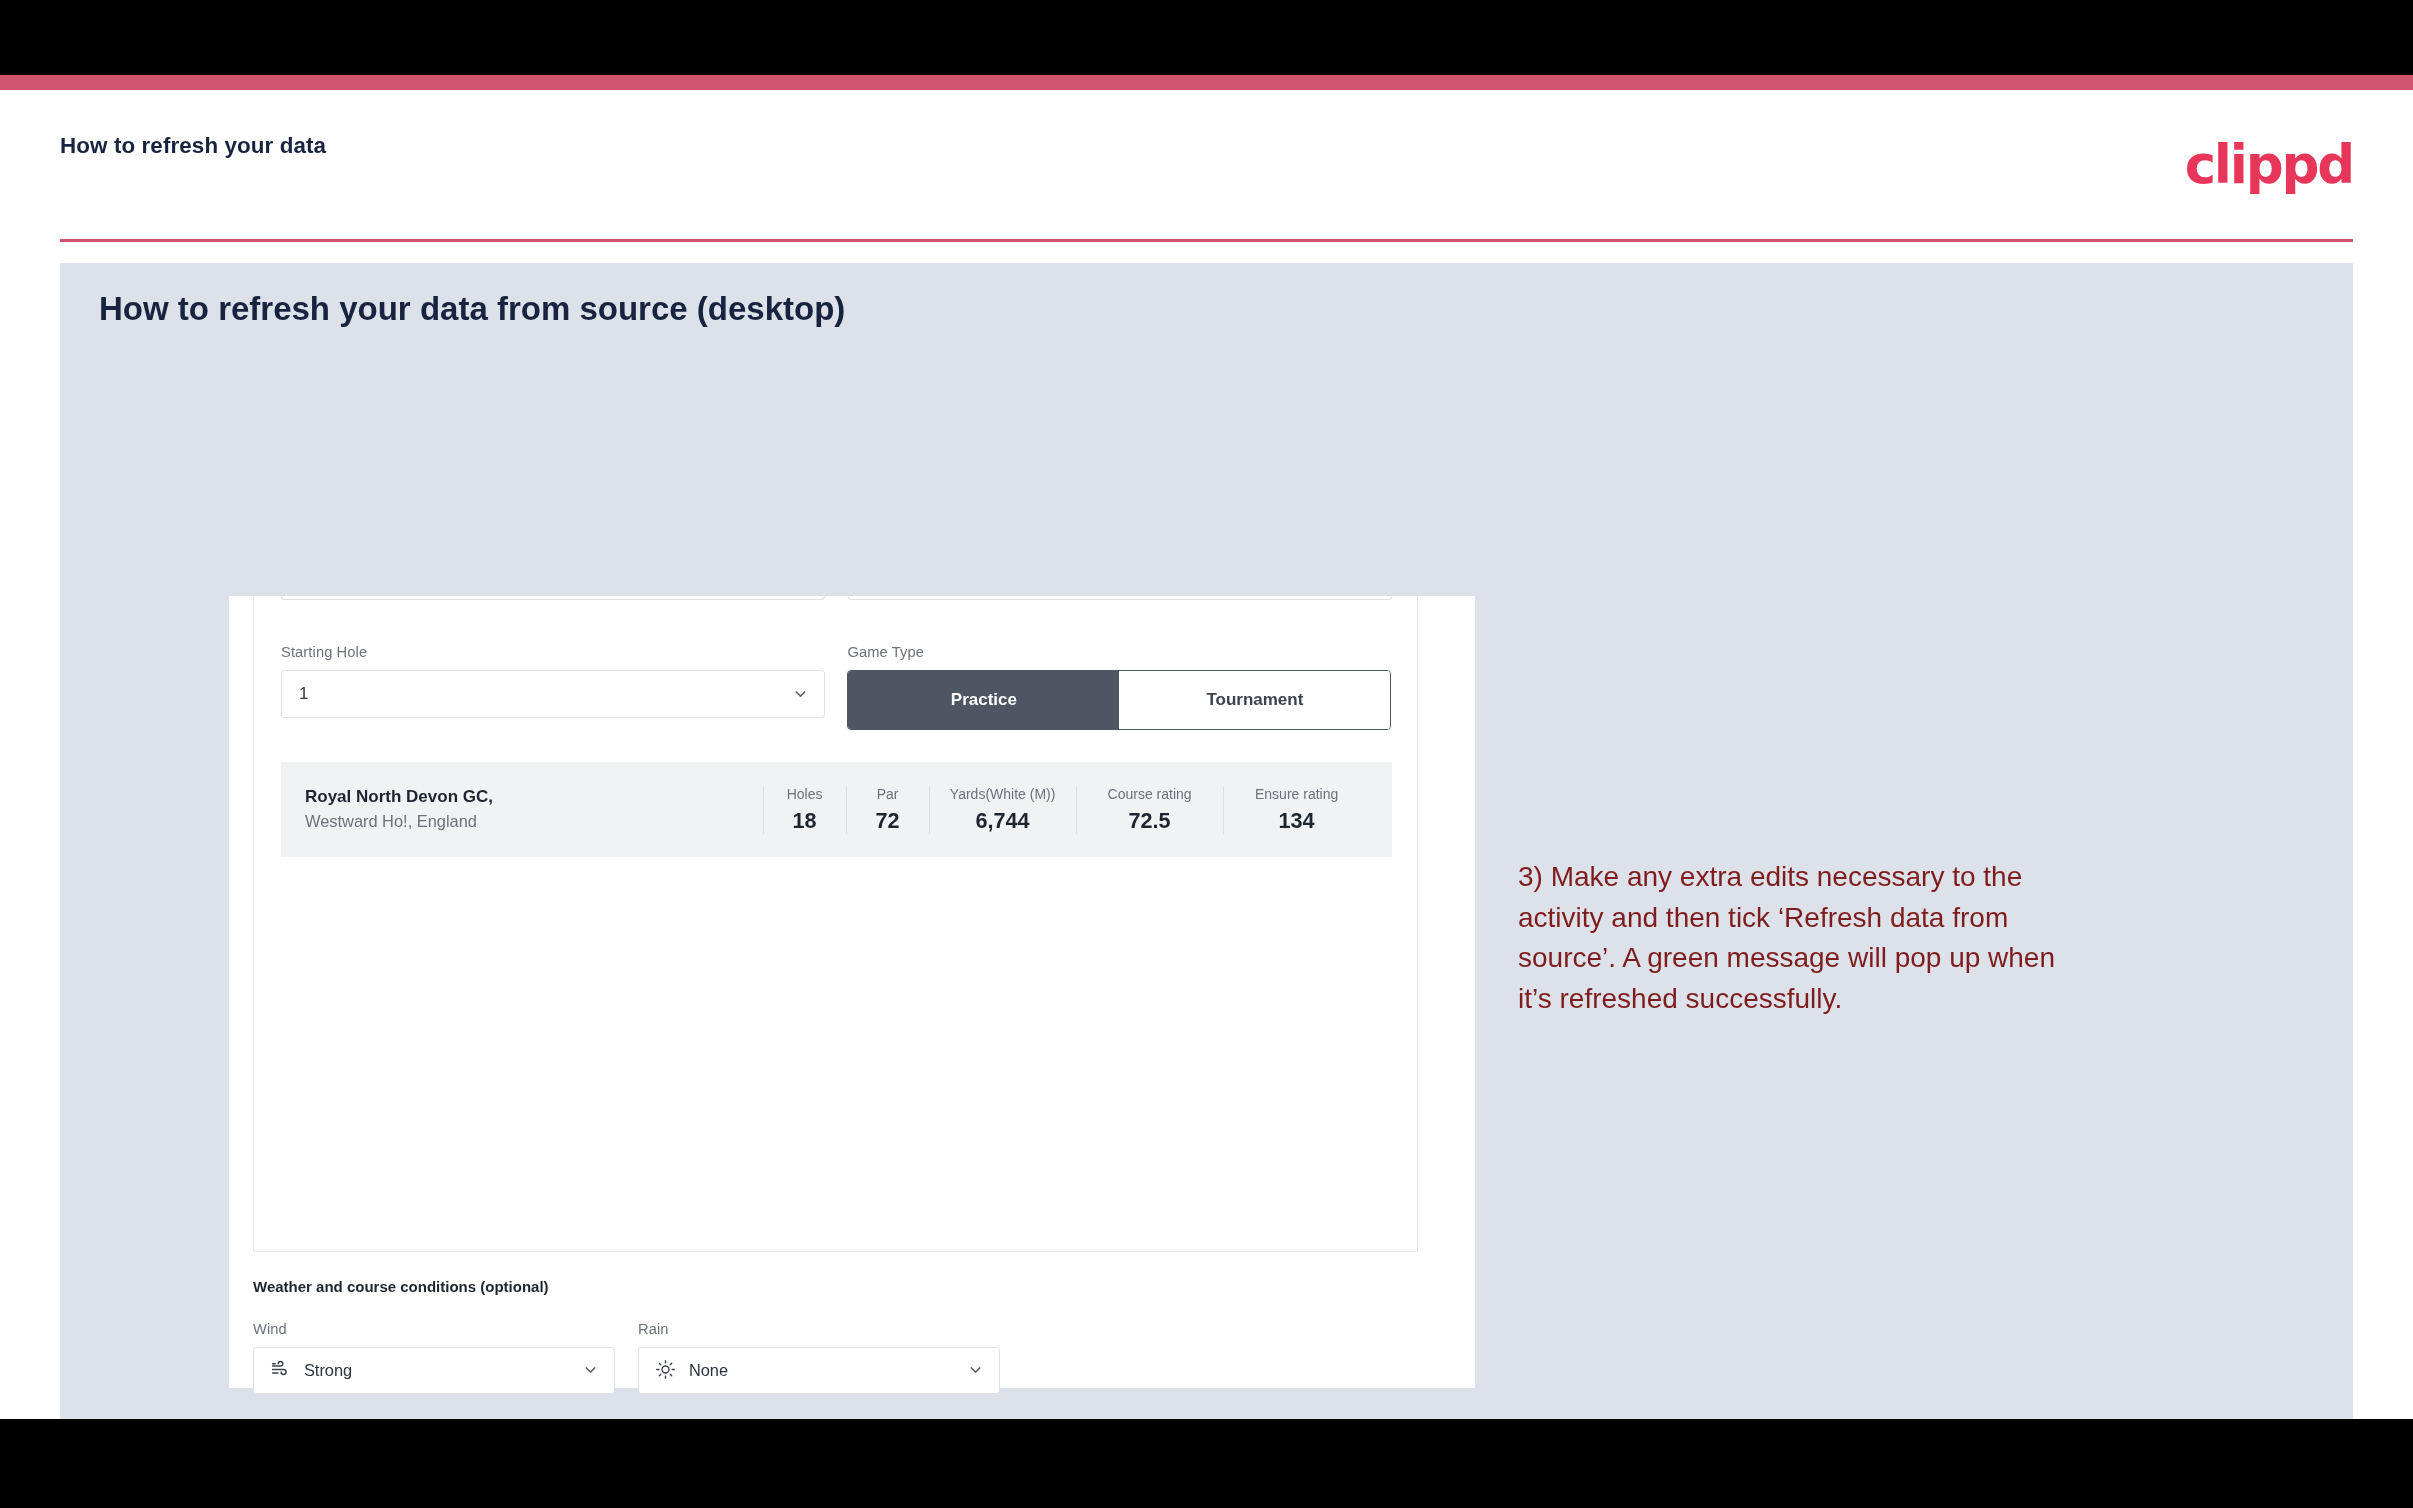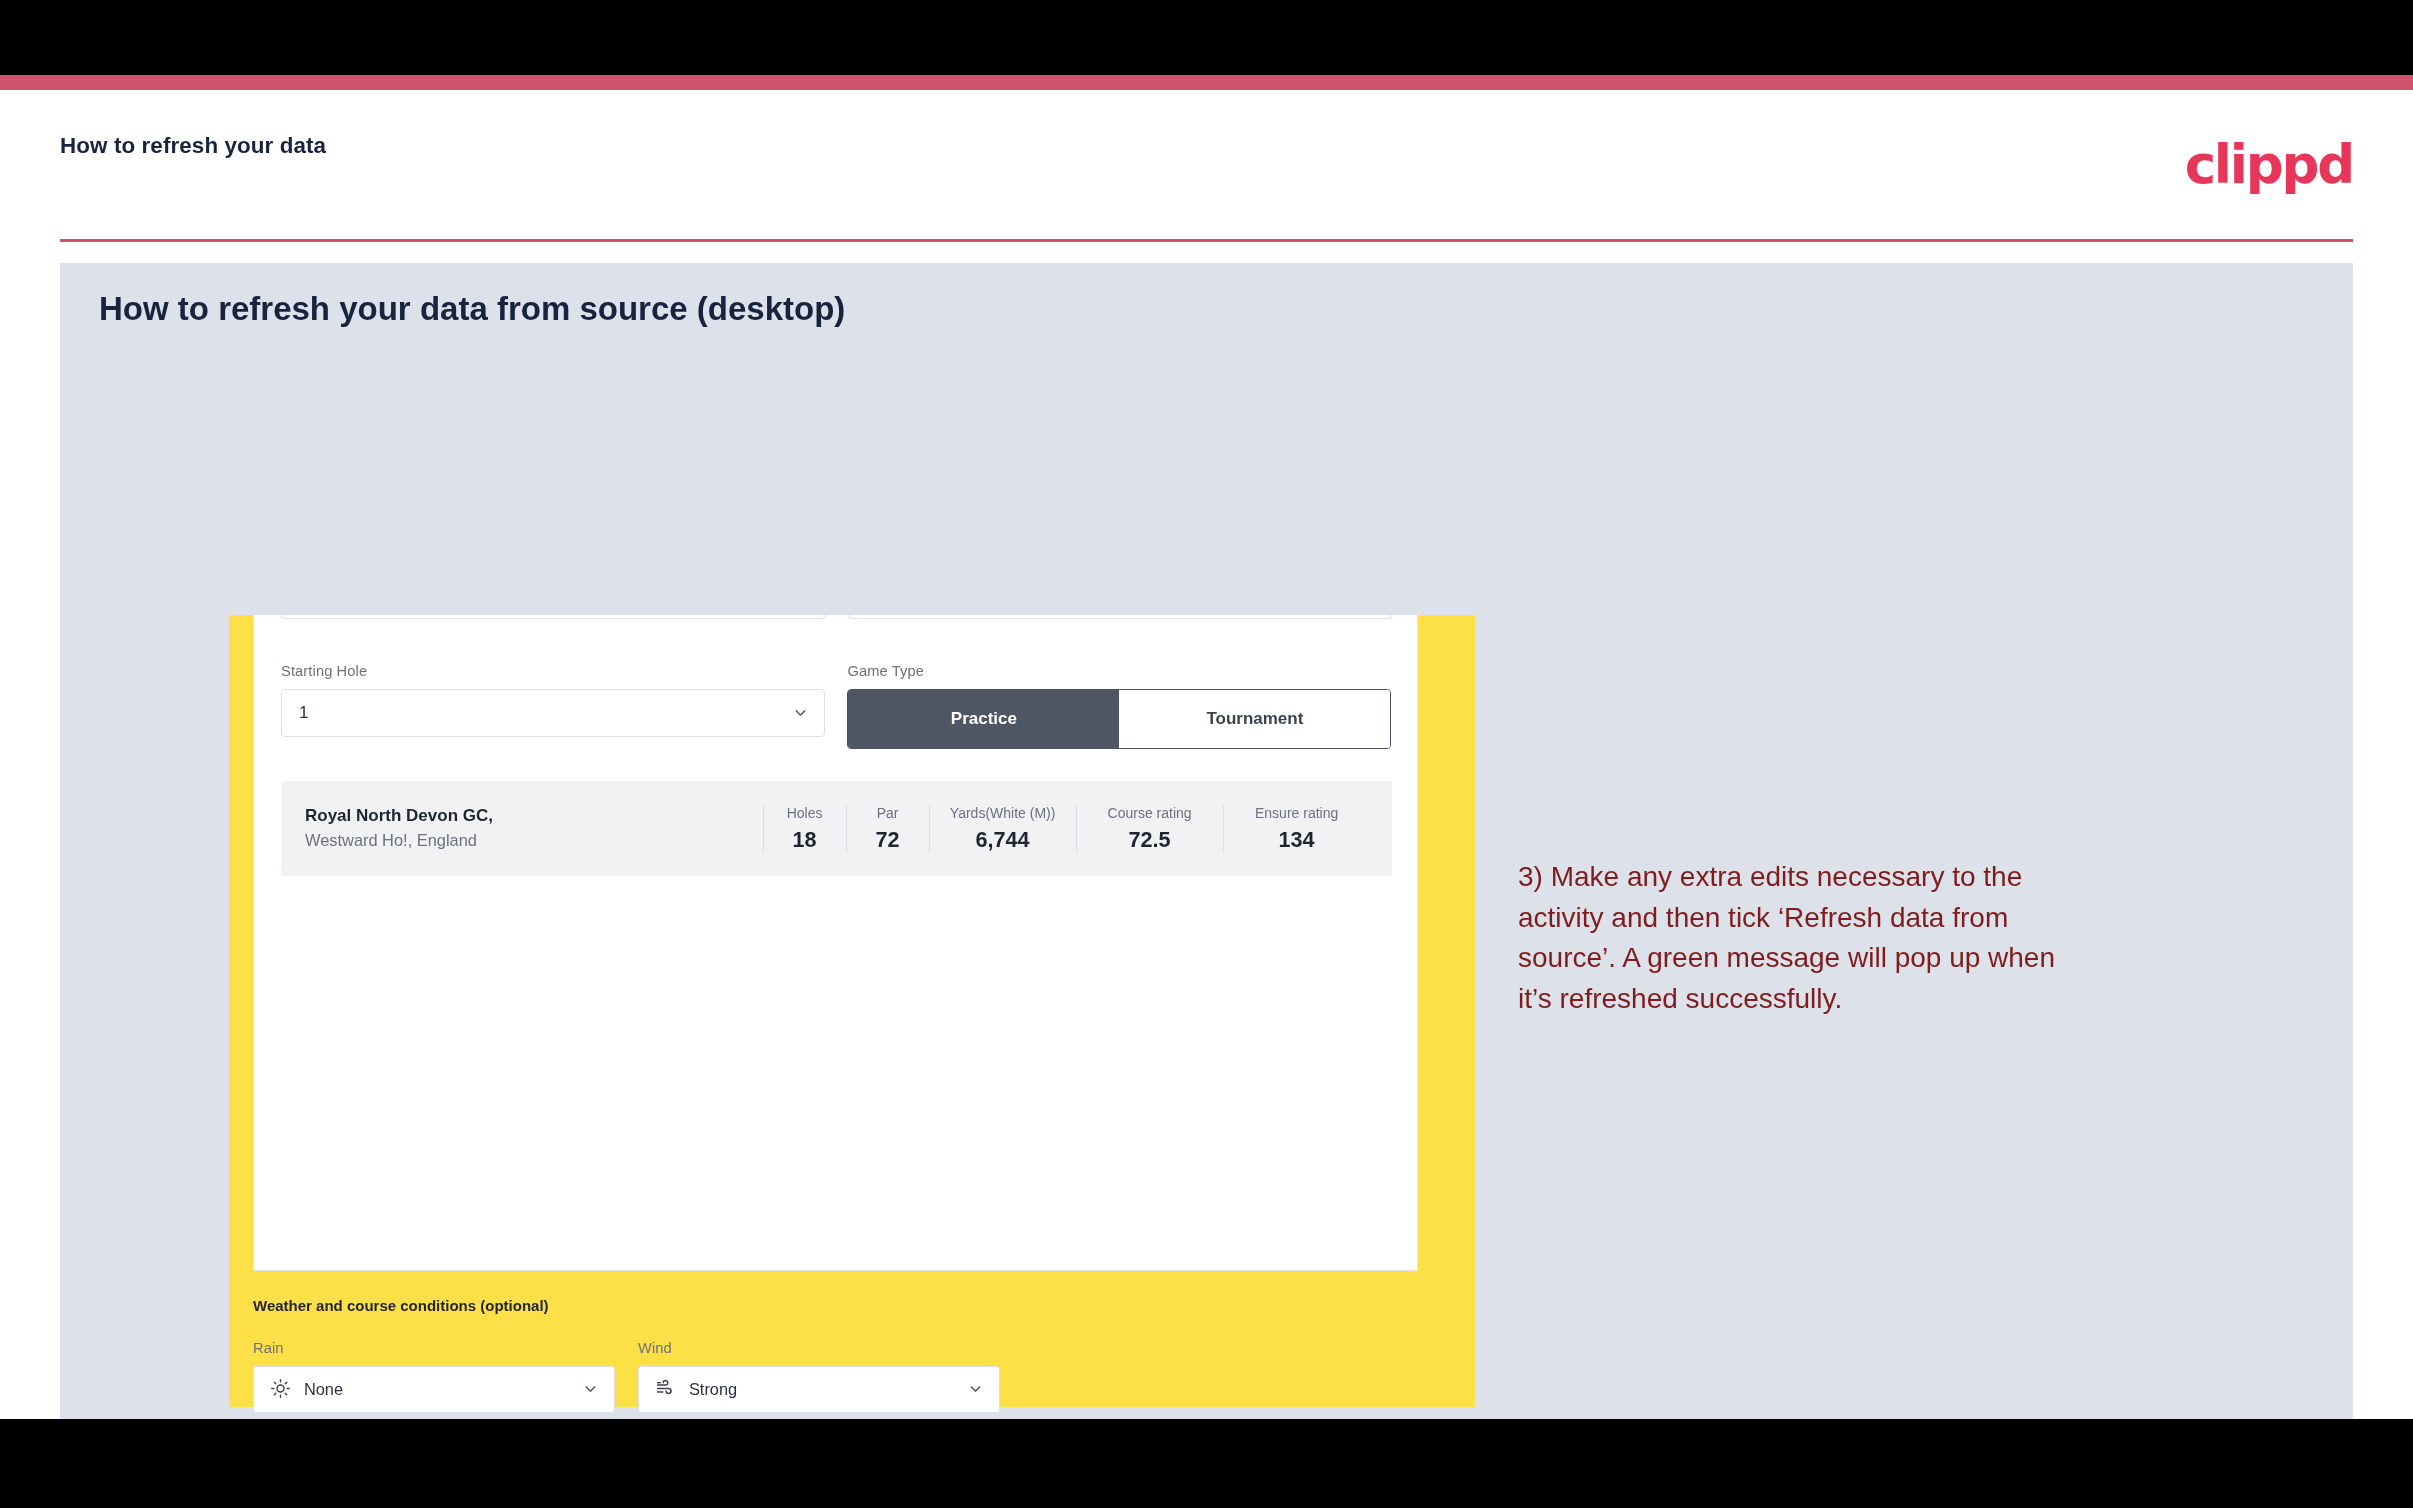--- a/index.html
+++ b/index.html
@@ -90,23 +90,23 @@
   .panel-subtitle {
     font-size: 31px;
     font-weight: normal;
     color: #17233f;
     line-height: 1.25;
     margin-top: 5.2px;
   }
 
   
   .shot-card {
-    position: absolute; left: 169px; top: 352px;
+    position: absolute; left: 169px; top: 333px;
     width: 1246px; height: 792px;
-    background: #fde047;
+    background: #ffffff;
   }
 
   
   .form-inner {
     position: absolute; left: 24px; top: 0px;
     width: 1165px; height: 656px;
     background: #ffffff;
     border-left: 0.9px solid #e5e7ea;
     border-right: 0.9px solid #e5e7ea;
     border-bottom: 0.9px solid #e5e7ea;
@@ -368,49 +368,49 @@
 
         </div>
 
         <div class="weather-block">
 
           <div class="weather-title">Weather and course conditions (optional)</div>
 
           <div class="cond-row">
 
             <div class="cond-col-2">
-              <div class="field-label">Rain</div>
-              <div class="icon-select">
-                <span class="isel-icon">
-                  <svg width="21" height="21" viewBox="0 0 24 24" fill="none" stroke="currentColor" stroke-width="1.6" stroke-linecap="round">
-                    <circle cx="12" cy="12" r="4"></circle>
-                    <path d="M12 2v2.4M12 19.6V22M2 12h2.4M19.6 12H22M4.9 4.9l1.7 1.7M17.4 17.4l1.7 1.7M19.1 4.9l-1.7 1.7M6.6 17.4l-1.7 1.7"></path>
-                  </svg>
-                </span>
-                <span class="isel-value">None</span>
-                <span class="chev">
-                  <svg viewBox="0 0 24 24" fill="none" stroke="currentColor" stroke-width="2" stroke-linecap="round" stroke-linejoin="round">
-                      <polyline points="6 9 12 15 18 9"></polyline>
-                    </svg>
-                </span>
-              </div>
-            </div>
-
-            <div class="cond-col-2">
               <div class="field-label">Wind</div>
               <div class="icon-select">
                 <span class="isel-icon">
                   <svg width="21" height="21" viewBox="0 0 24 24" fill="none" stroke="currentColor" stroke-width="1.7" stroke-linecap="round">
                     <path d="M3 8h9a2.6 2.6 0 1 0-2.6-2.6"></path>
                     <path d="M3 12h12.5a2.8 2.8 0 1 1-2.8 2.8"></path>
                     <path d="M3 16h6"></path>
                     <path d="M3 5.5h3"></path>
                   </svg>
                 </span>
                 <span class="isel-value">Strong</span>
+                <span class="chev">
+                  <svg viewBox="0 0 24 24" fill="none" stroke="currentColor" stroke-width="2" stroke-linecap="round" stroke-linejoin="round">
+                      <polyline points="6 9 12 15 18 9"></polyline>
+                    </svg>
+                </span>
+              </div>
+            </div>
+
+            <div class="cond-col-2">
+              <div class="field-label">Rain</div>
+              <div class="icon-select">
+                <span class="isel-icon">
+                  <svg width="21" height="21" viewBox="0 0 24 24" fill="none" stroke="currentColor" stroke-width="1.6" stroke-linecap="round">
+                    <circle cx="12" cy="12" r="4"></circle>
+                    <path d="M12 2v2.4M12 19.6V22M2 12h2.4M19.6 12H22M4.9 4.9l1.7 1.7M17.4 17.4l1.7 1.7M19.1 4.9l-1.7 1.7M6.6 17.4l-1.7 1.7"></path>
+                  </svg>
+                </span>
+                <span class="isel-value">None</span>
                 <span class="chev">
                   <svg viewBox="0 0 24 24" fill="none" stroke="currentColor" stroke-width="2" stroke-linecap="round" stroke-linejoin="round">
                       <polyline points="6 9 12 15 18 9"></polyline>
                     </svg>
                 </span>
               </div>
             </div>
 
           </div>
 

